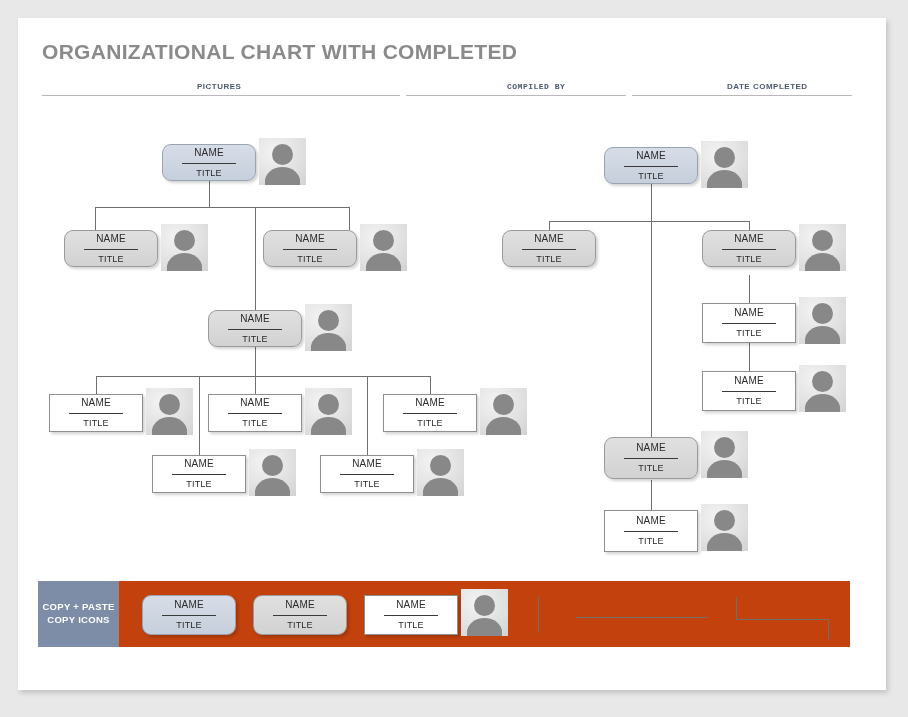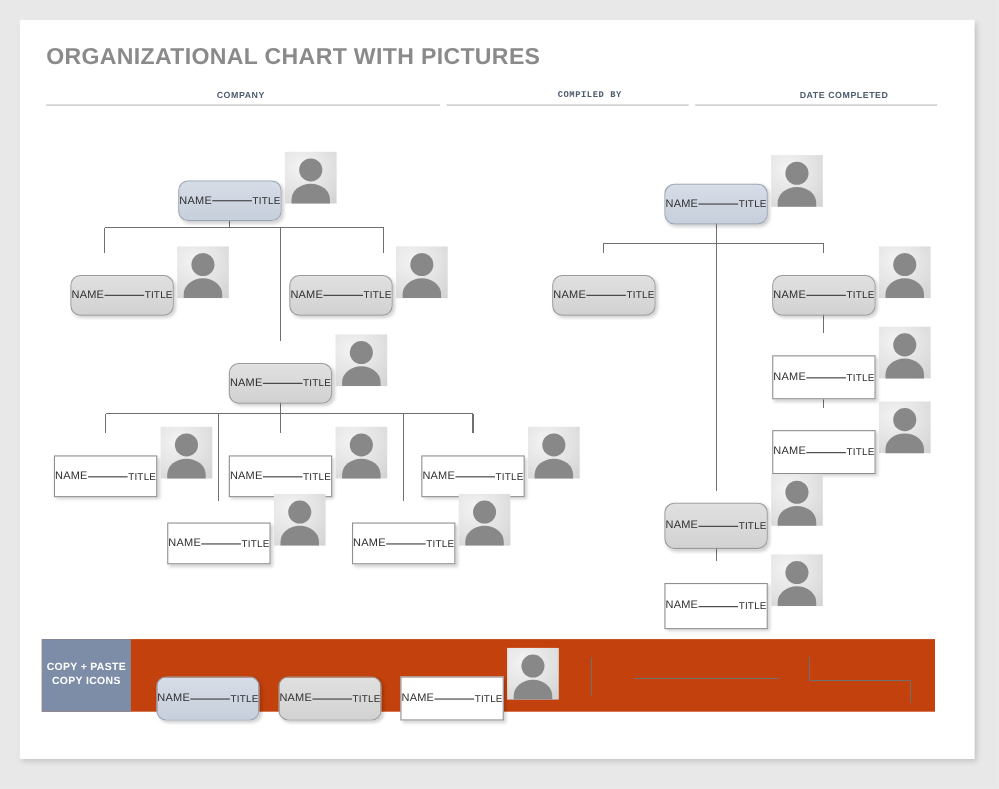--- a/index.html
+++ b/index.html
@@ -74,26 +74,25 @@
     width: 868px;
     height: 672px;
     pointer-events: none;
   }
 
   
   .node {
     position: absolute;
     box-sizing: border-box;
     display: flex;
-    flex-direction: row;
+    flex-direction: column;
     align-items: center;
     justify-content: center;
     border: 1px solid #9a9a9a;
     box-shadow: 2px 2px 3px rgba(0,0,0,0.18);
-    margin-top: 20px;
   }
   .node .nm {
     font-size: 10px;
     color: #2b2b2b;
     letter-spacing: 0.2px;
     line-height: 1;
   }
   .node .rule {
     width: 58%;
     height: 1px;
@@ -166,24 +165,24 @@
     letter-spacing: 0.3px;
     line-height: 1.35;
     text-align: center;
   }
 </style>
 </head>
 <body>
 
 <div id="page">
 
-  <div id="title">ORGANIZATIONAL CHART WITH PICTURES</div>
+  <div id="title">ORGANIZATIONAL CHART WITH COMPLETED</div>
 
   <div class="field-group" style="left:24px; width:358px;">
-    <div class="field-label" style="left:155px;">COMPANY</div>
+    <div class="field-label" style="left:155px;">PICTURES</div>
     <div class="field-rule"></div>
   </div>
   <div class="field-group" style="left:388px; width:220px;font-family:Liberation Mono, monospace;">
     <div class="field-label" style="left:101px;">COMPILED BY</div>
     <div class="field-rule"></div>
   </div>
   <div class="field-group" style="left:614px; width:220px;">
     <div class="field-label" style="left:95px;">DATE COMPLETED</div>
     <div class="field-rule"></div>
   </div>

